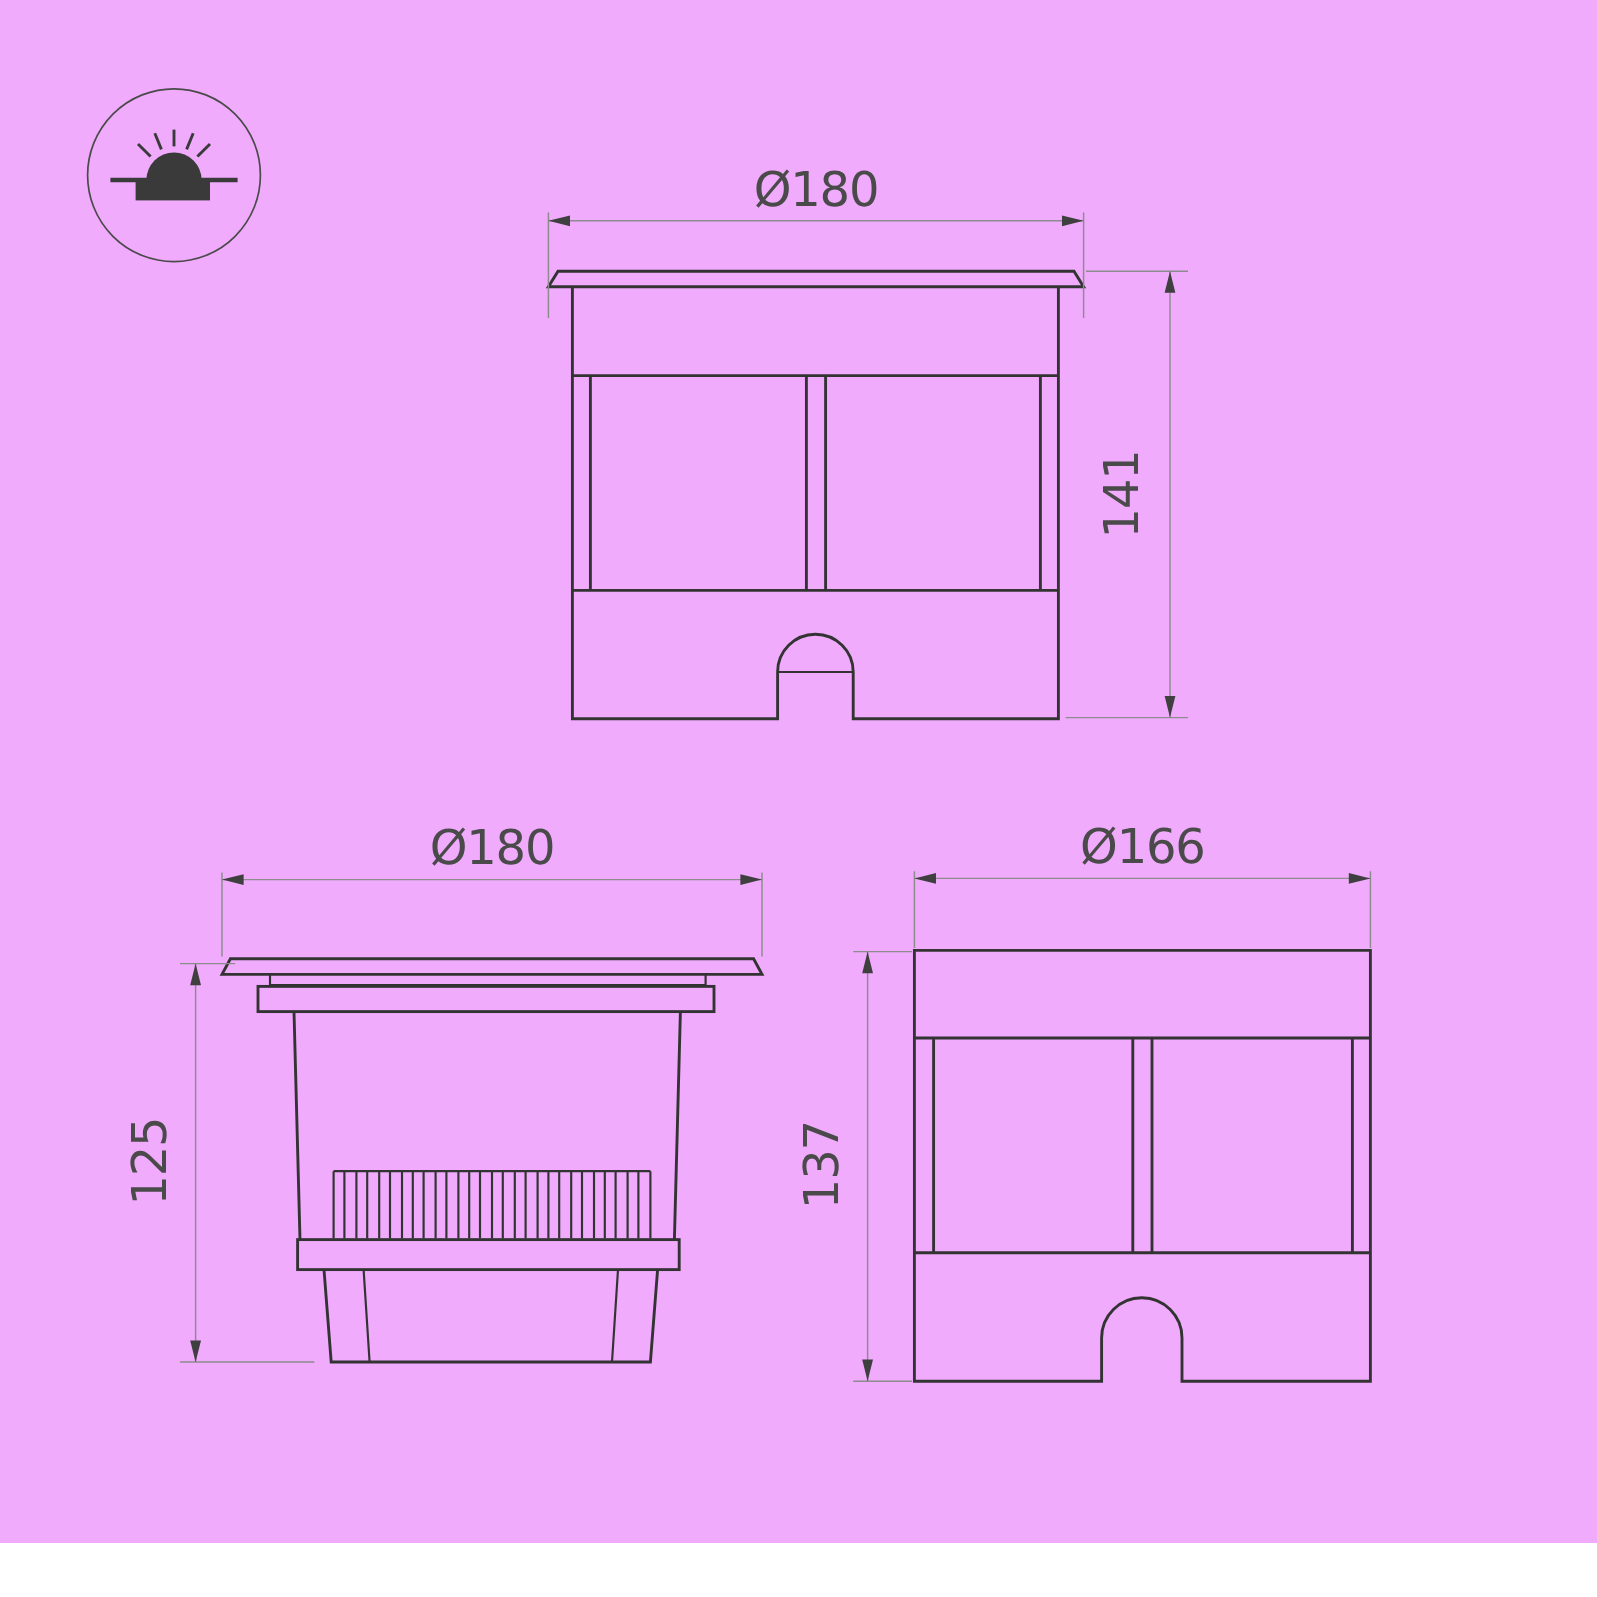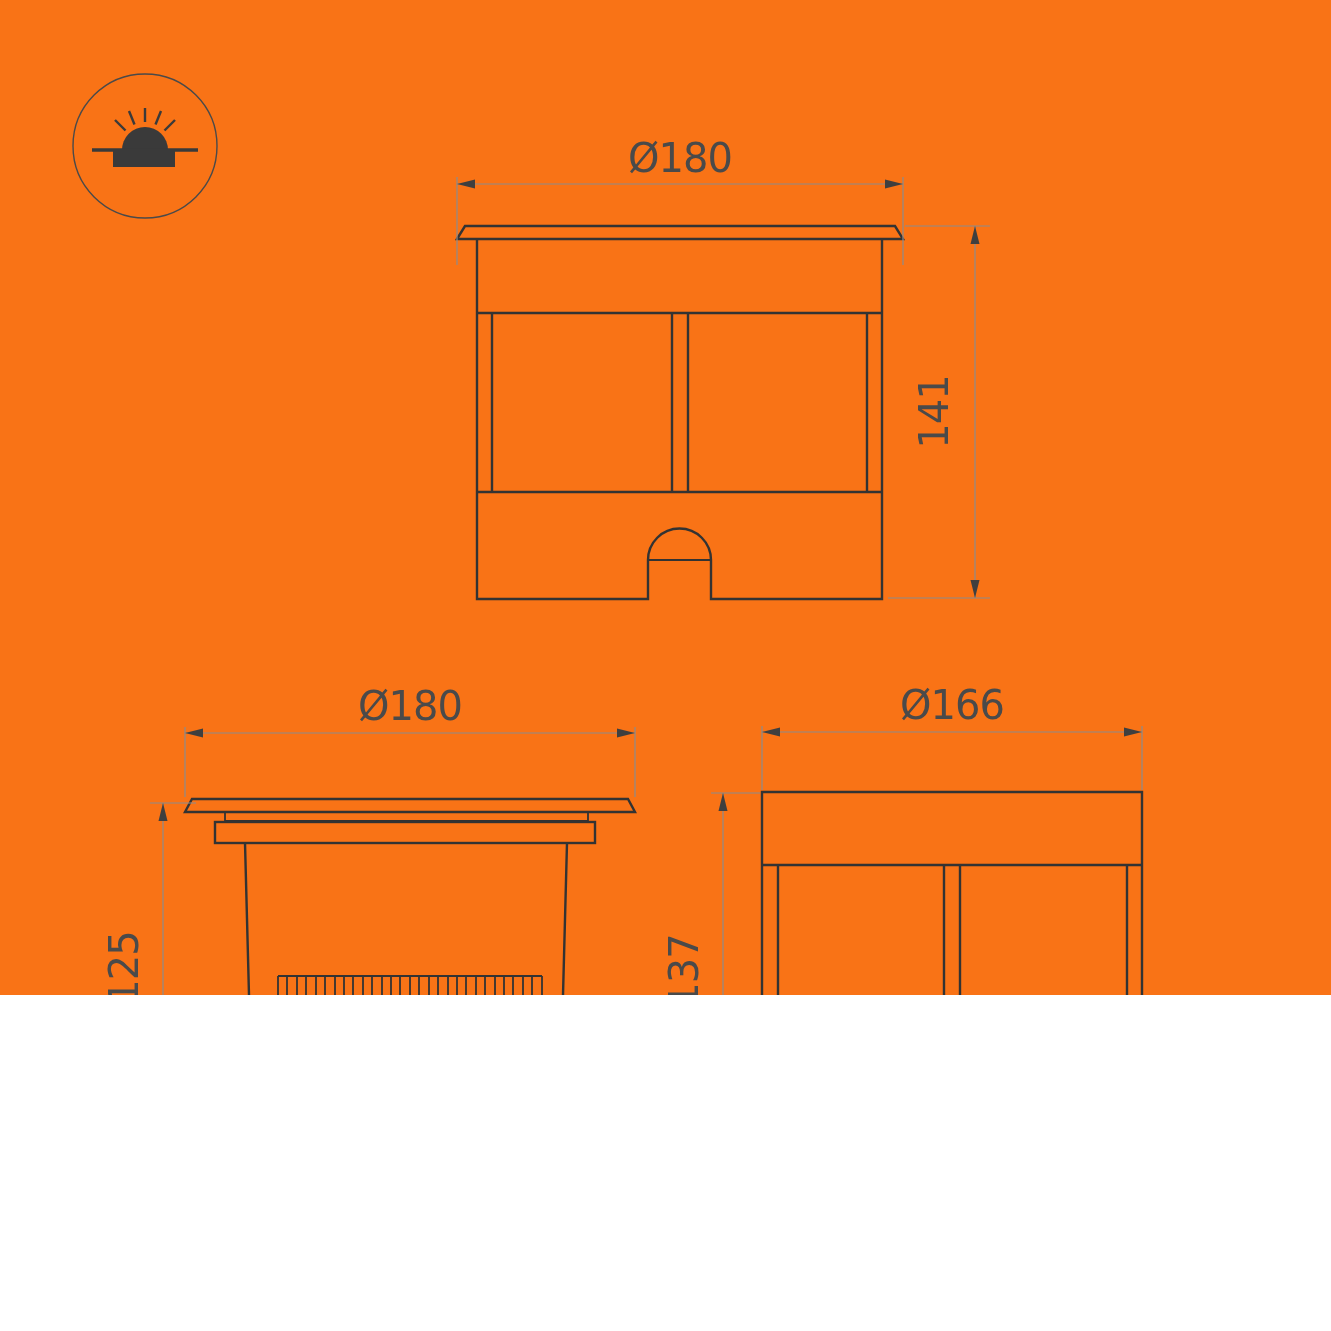--- a/index.html
+++ b/index.html
@@ -1,16 +1,16 @@
 <!DOCTYPE html>
 <html><head>
 <meta charset="utf-8">
 <style>
   html,body{margin:0;padding:0;background:#ffffff;}
-  .stage{width:1331px;height:995px;position:relative;background:#f97316;}
+  .stage{width:1331px;height:1286px;position:relative;background:#f0abfc;}
   svg{display:block;}
   .obj{stroke:#333333;stroke-width:2.4;fill:none;stroke-linejoin:miter;stroke-linecap:butt;}
   .obj-thin{stroke:#333333;stroke-width:1.8;fill:none;}
   .dim{stroke:#8c8c8c;stroke-width:1.2;fill:none;}
   .arrow{fill:#3f3f3f;stroke:none;}
   .icon-stroke{stroke:#4a4a4a;stroke-width:1.4;fill:none;}
   .icon-dark{fill:#3a3a3a;stroke:none;}
   .icon-ray{stroke:#3a3a3a;stroke-width:2.4;fill:none;stroke-linecap:butt;}
   text.dimtext{font-family:"DejaVu Sans","Liberation Sans",sans-serif;font-size:40px;fill:#4a4a4a;font-weight:400;letter-spacing:-1px;}
 </style>

